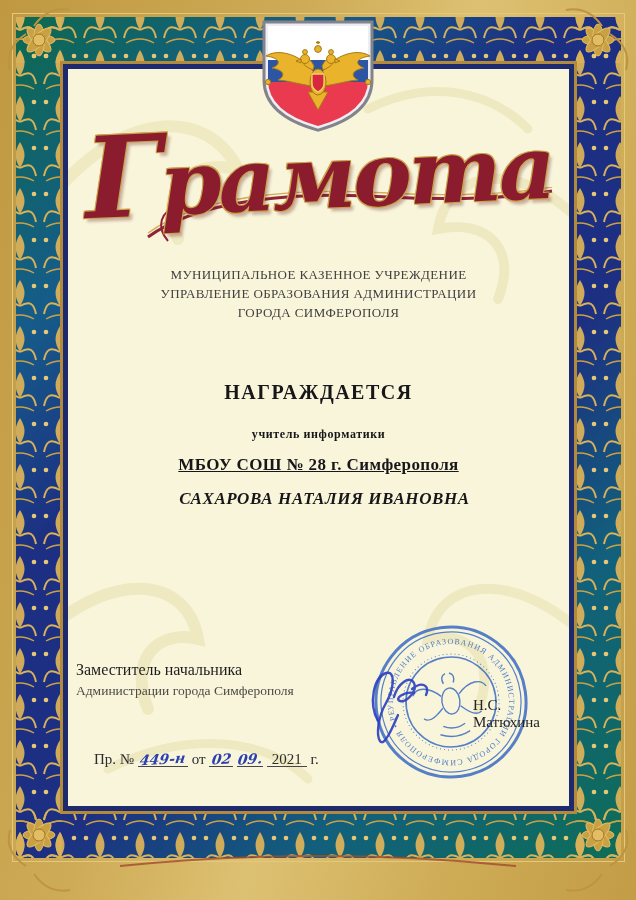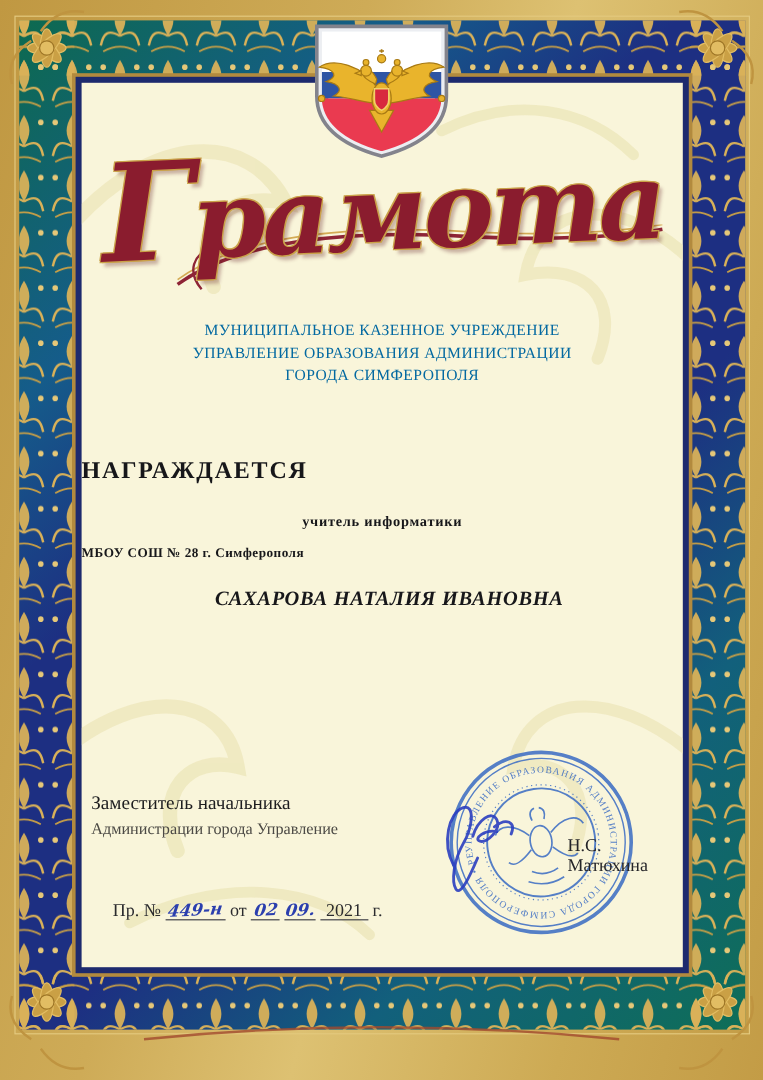--- a/index.html
+++ b/index.html
@@ -25,27 +25,27 @@
          font-family:"DejaVu Serif",serif;font-style:italic;font-weight:bold;
          font-size:88px;line-height:1;color:#8a1c2e;letter-spacing:-3px;
          transform:rotate(-2.5deg);
          text-shadow:-1px -1px 0 #caa24a,1px -1px 0 #caa24a,-1px 1px 0 #caa24a,
                      1px 1px 0 #caa24a,3px 4px 3px rgba(90,20,30,.30);}
   .title::first-letter{font-size:128%;}
   .title-swash{position:absolute;left:70px;top:118px;width:420px;height:60px;z-index:2;}
 
   
   .org{position:absolute;left:0;right:0;top:196px;text-align:center;z-index:3;
-       color:#0369a1;font-size:13px;letter-spacing:.4px;line-height:19px;}
-  .award{position:absolute;left:0;right:0;top:312px;z-index:3;
+       color:#404040;font-size:13px;letter-spacing:.4px;line-height:19px;}
+  .award{position:absolute;left:0;right:0;top:312px;text-align:center;z-index:3;
          font-weight:bold;color:#17171a;font-size:20px;letter-spacing:1.5px;}
   .pos{position:absolute;left:0;right:0;top:358px;text-align:center;z-index:3;
        font-weight:bold;color:#17171a;font-size:12px;letter-spacing:.6px;}
-  .school{position:absolute;left:0;right:0;top:386px;text-align:left;z-index:3;
-          font-weight:bold;color:#17171a;font-size:11px;letter-spacing:.4px;}
+  .school{position:absolute;left:0;right:0;top:386px;text-align:center;z-index:3;
+          font-weight:bold;color:#17171a;font-size:17px;letter-spacing:.4px;text-decoration:underline;}
   .rname{position:absolute;left:12px;right:0;top:420px;text-align:center;z-index:3;
          font-weight:bold;font-style:italic;color:#17171a;font-size:17px;letter-spacing:.6px;}
   .citation{position:absolute;left:0;right:0;top:454px;text-align:center;z-index:3;
             font-weight:bold;font-style:italic;color:#17171a;font-size:16px;line-height:26px;}
 
   
   .sig-block{position:absolute;left:8px;top:590px;z-index:3;color:#1d1d1f;}
   .sig-block .l1,.sig-block .l2{font-size:16px;line-height:22px;}
   .sig-block .l3{font-size:13.5px;line-height:20px;color:#4c4a45;}
   .stamp{position:absolute;left:302px;top:552px;width:162px;height:162px;z-index:3;opacity:.88;}
@@ -129,21 +129,21 @@
         </div>
 
         <div class="award">НАГРАЖДАЕТСЯ</div>
         <div class="pos">учитель информатики</div>
         <div class="school">МБОУ СОШ № 28 г. Симферополя</div>
         <div class="rname">САХАРОВА НАТАЛИЯ ИВАНОВНА</div>
 
 
         <div class="sig-block">
           <div class="l1">Заместитель начальника</div>
-          <div class="l3">Администрации города Управление</div>
+          <div class="l3">Администрации города Симферополя</div>
         </div>
 
         <svg class="stamp" viewBox="0 0 162 162">
           <g transform="rotate(-8 81 81)" stroke="#3f6fc4" fill="none">
             <circle cx="81" cy="81" r="75" stroke-width="3"></circle>
             <circle cx="81" cy="81" r="70" stroke-width="1.2"></circle>
             <circle cx="81" cy="81" r="45" stroke-width="1.6"></circle>
             <circle cx="81" cy="81" r="48" stroke-width="1" stroke-dasharray="1,3"></circle>
             <defs>
               <path id="rp" d="M81,81 m-58,0 a58,58 0 1,1 116,0 a58,58 0 1,1 -116,0"></path>

